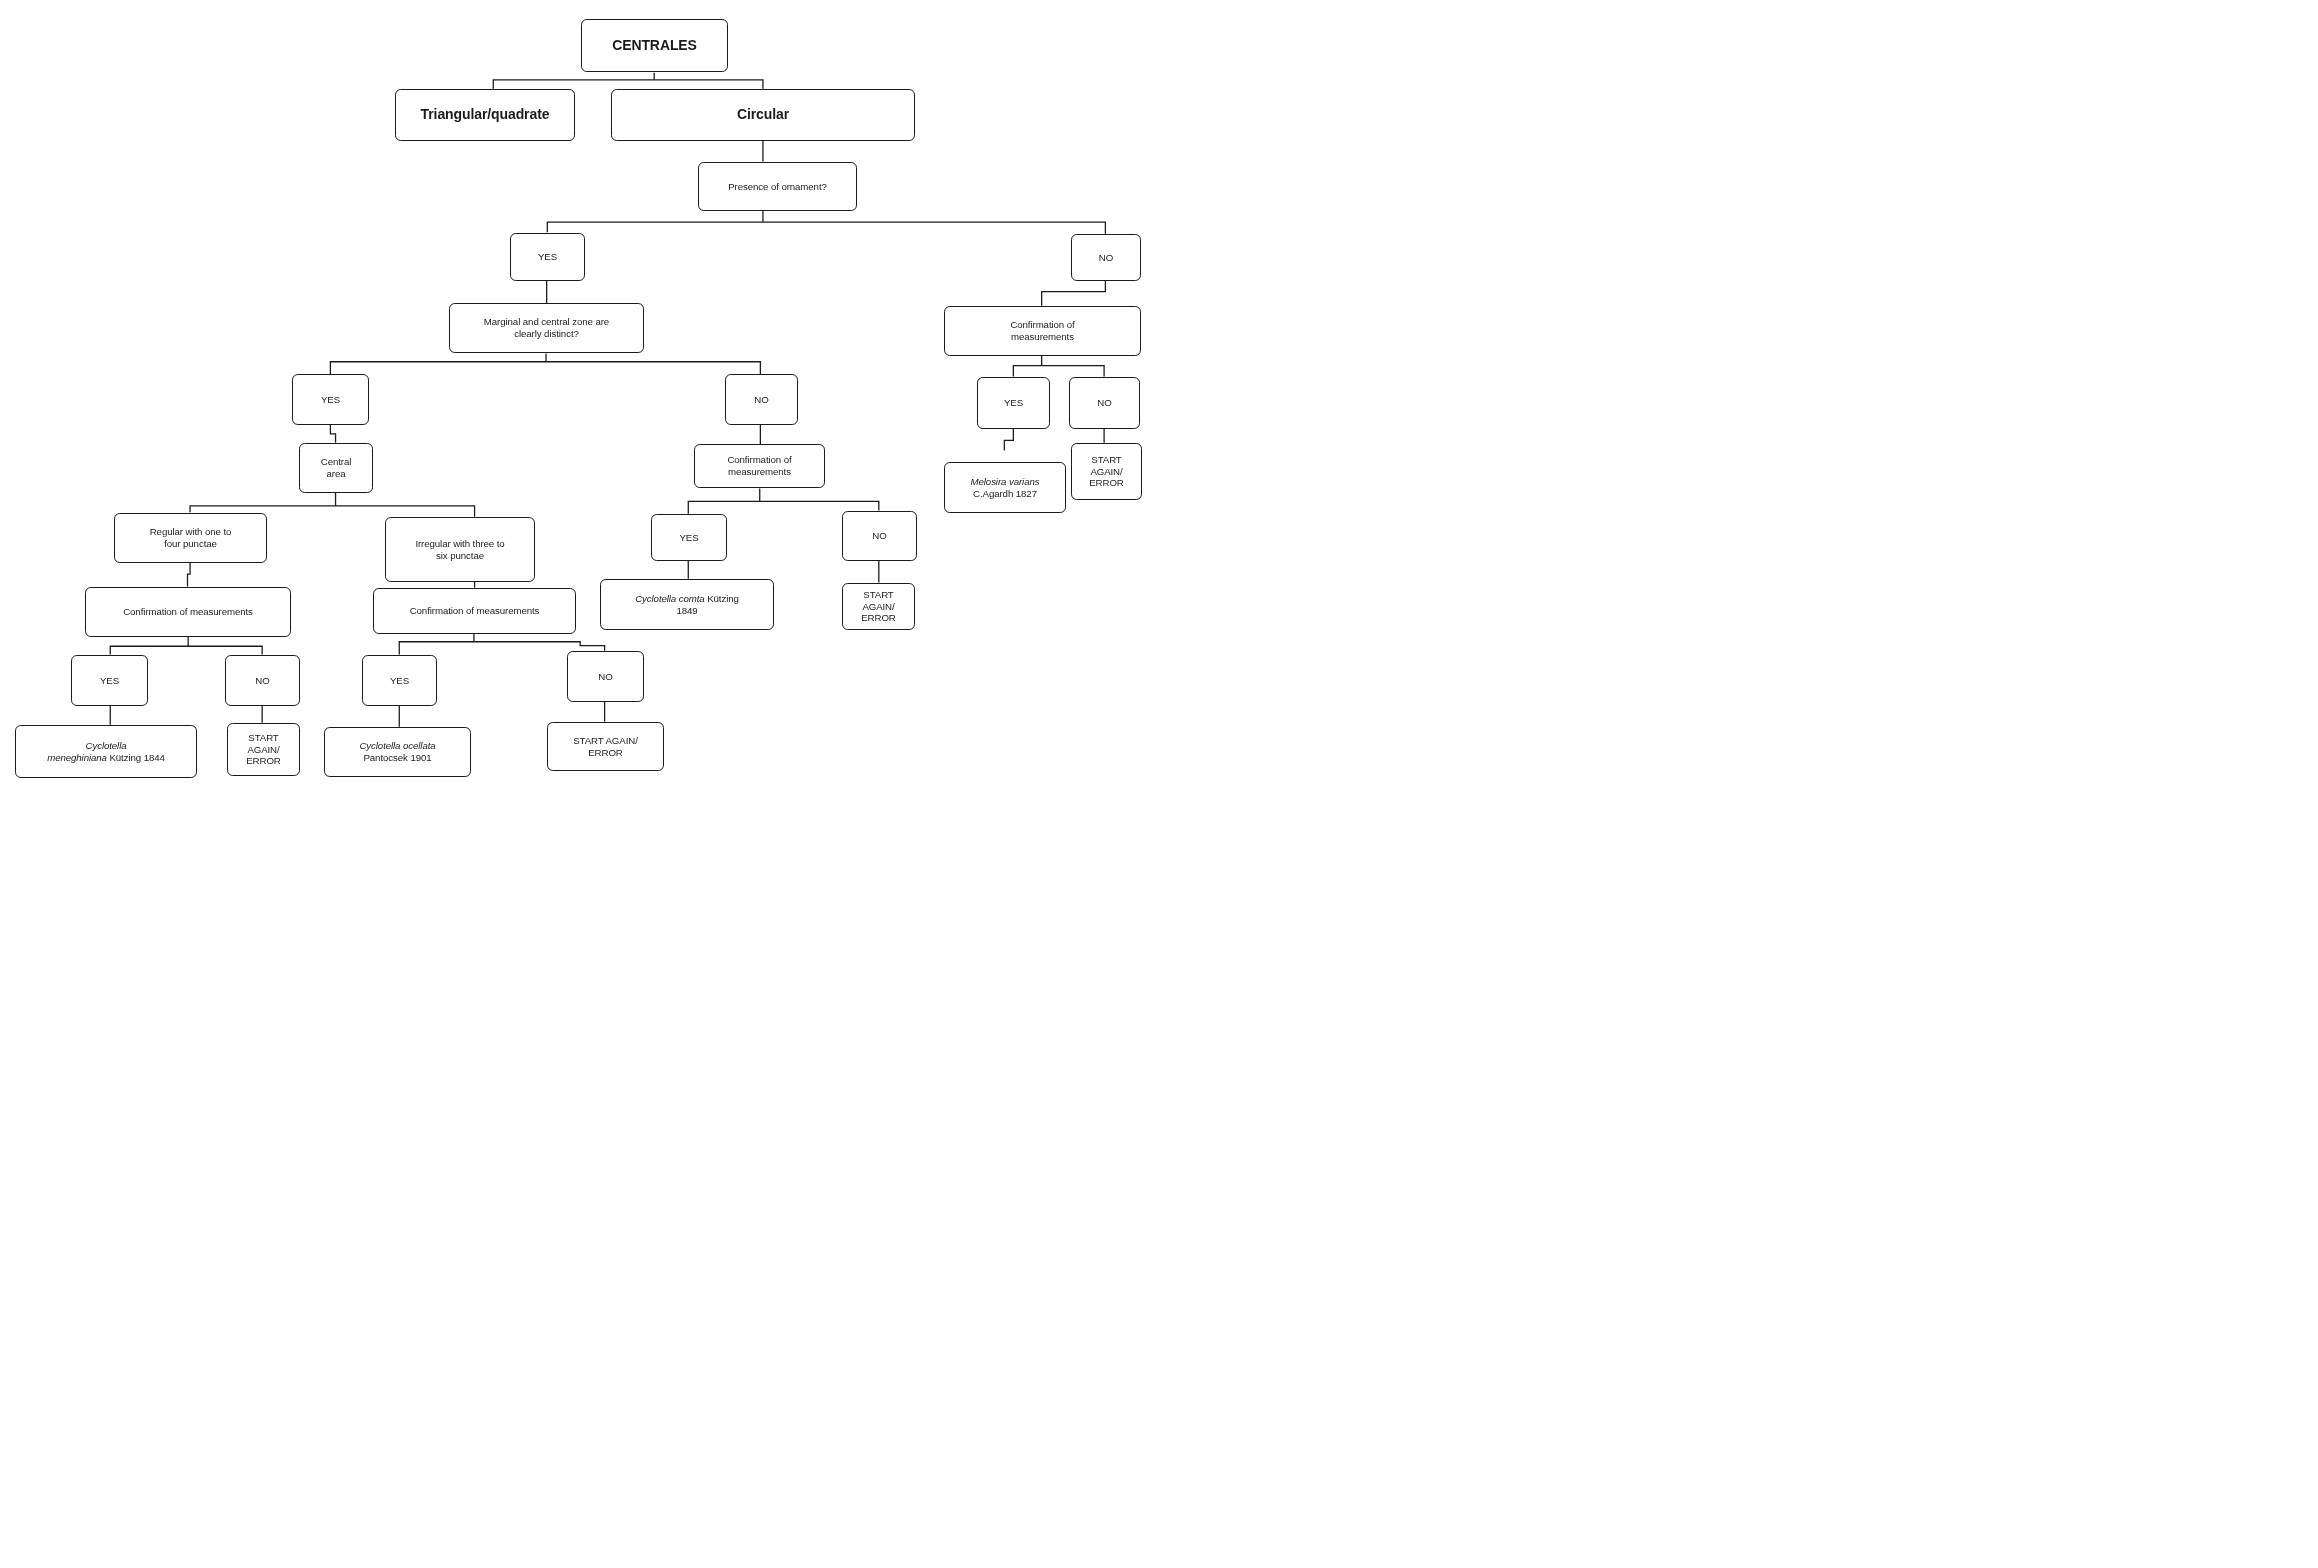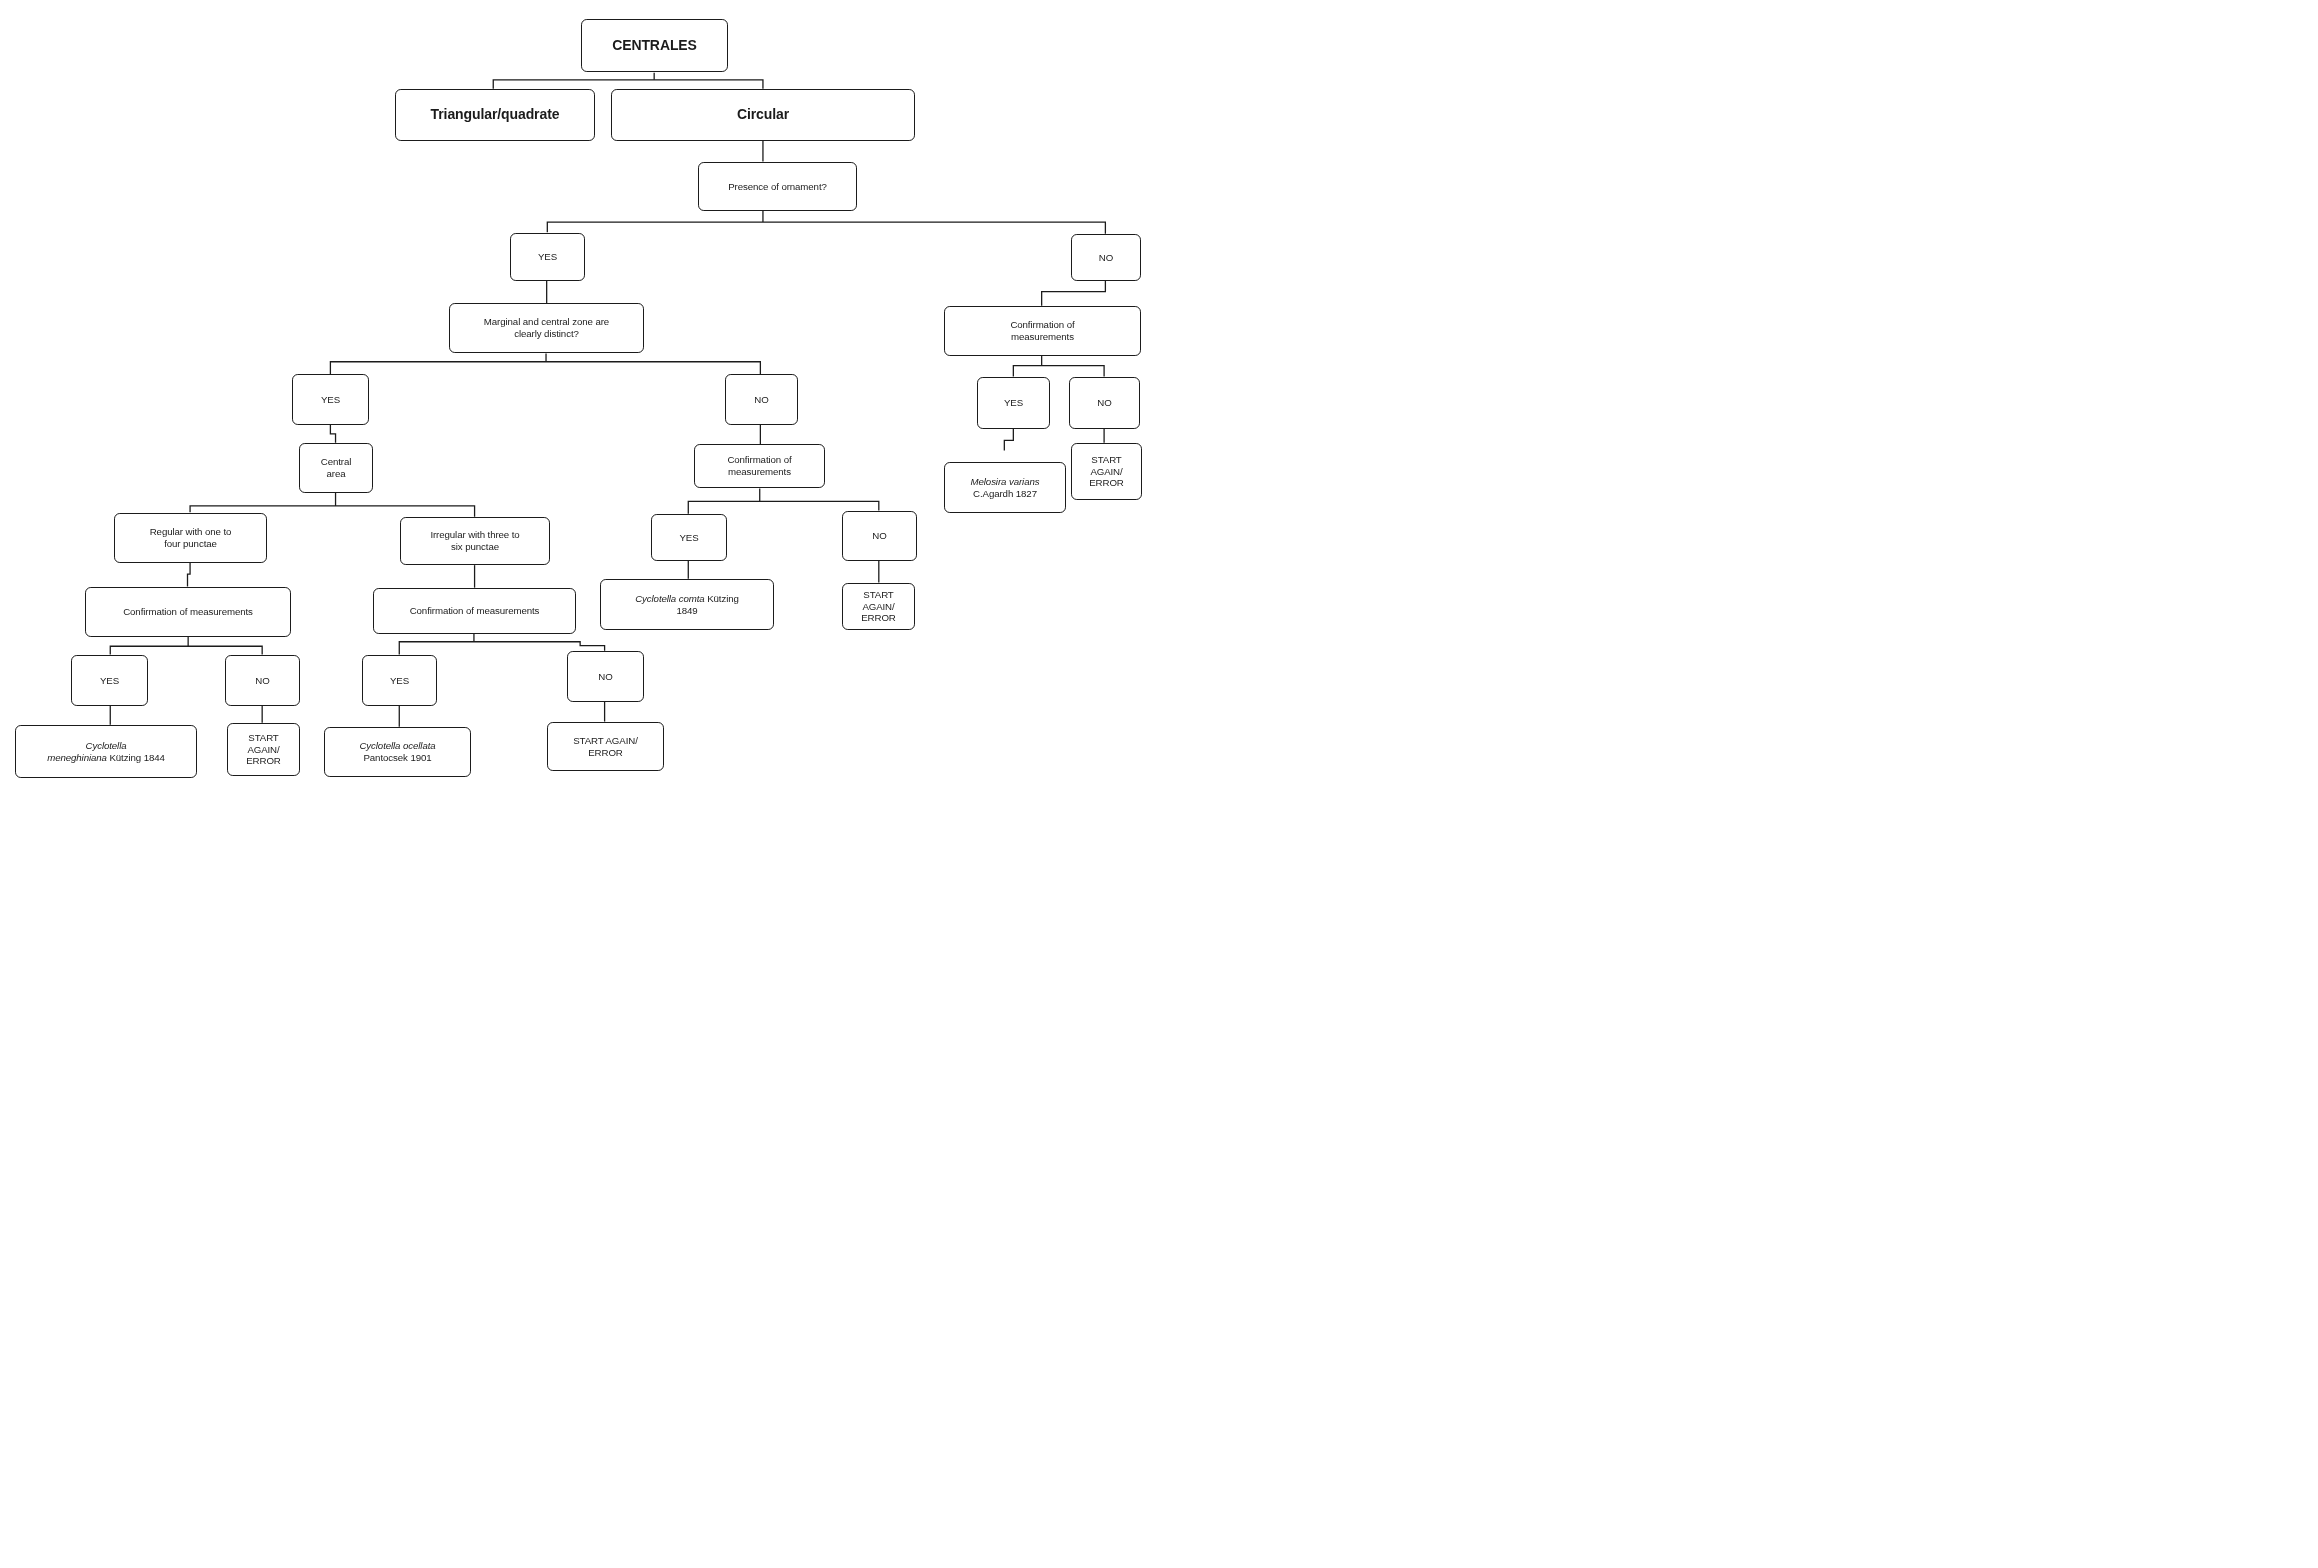--- a/index.html
+++ b/index.html
@@ -84,21 +84,21 @@
     <polyline points="736,984 736,997"></polyline>
     <polyline points="620,1017 620,997 901,997 901,1003 939,1003 939,1011"></polyline>
     <polyline points="620,1096 620,1129"></polyline>
     <polyline points="939,1090 939,1121"></polyline>
   </svg>
 
   <div class="node bold" style="left:581px;top:19.3px;width:147px;height:53px">
     <div class="tl"><span>CENTRALES</span></div>
   </div>
 
-  <div class="node bold" style="left:395px;top:89px;width:200px;height:52px">
+  <div class="node bold" style="left:395px;top:89px;width:180px;height:52px">
     <div class="tl"><span>Triangular/quadrate</span></div>
   </div>
 
   <div class="node bold" style="left:611px;top:89px;width:304px;height:52px">
     <div class="tl"><span>Circular</span></div>
   </div>
 
   <div class="node" style="left:698px;top:162px;width:159px;height:49px">
     <div class="tl"><span>Presence of ornament?</span></div>
   </div>
@@ -156,21 +156,21 @@
     <div class="tl"><span>START</span></div>
     <div class="tl"><span>AGAIN/</span></div>
     <div class="tl"><span>ERROR</span></div>
   </div>
 
   <div class="node" style="left:114px;top:513px;width:153px;height:50px">
     <div class="tl"><span>Regular with one to</span></div>
     <div class="tl"><span>four punctae</span></div>
   </div>
 
-  <div class="node" style="left:400px;top:517px;width:150px;height:48px">
+  <div class="node" style="left:385px;top:517px;width:150px;height:65px">
     <div class="tl"><span>Irregular with three to</span></div>
     <div class="tl"><span>six punctae</span></div>
   </div>
 
   <div class="node" style="left:651px;top:514px;width:76px;height:47px">
     <div class="tl"><span>YES</span></div>
   </div>
 
   <div class="node" style="left:842px;top:511px;width:75px;height:50px">
     <div class="tl"><span>NO</span></div>

